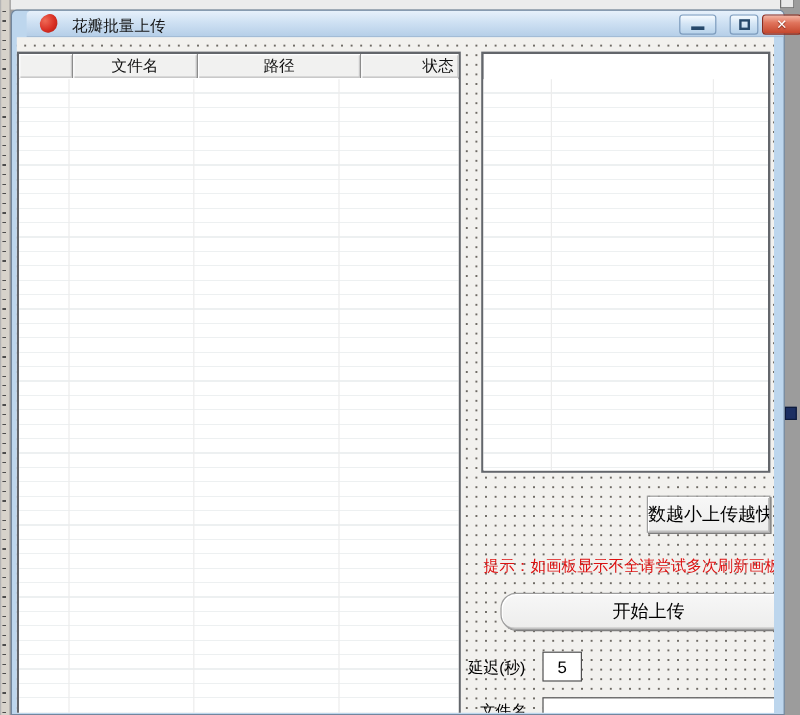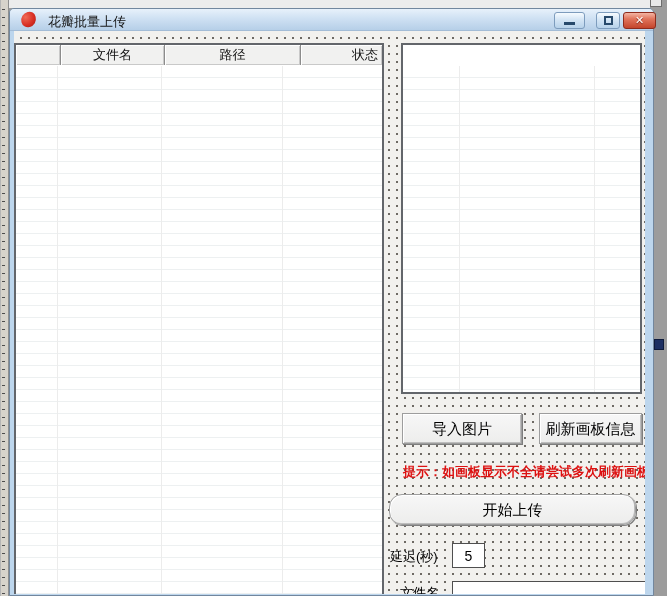--- a/index.html
+++ b/index.html
@@ -30,21 +30,21 @@
     background:#1c2f62; border:1px solid #0e1b3c;
   }
 
   
   .window {
     position:absolute; left:9px; top:8px; width:645px; height:588px;
     background:#bdd6ed; border:1px solid #72879e;
     border-radius:5px 5px 0 0;
   }
   .titlebar {
-    position:absolute; left:0; top:0; right:0; height:22px;
+    position:absolute; left:12px; top:0; right:0; height:22px;
     background:linear-gradient(180deg,#e7f1fb 0%,#cfe1f3 45%,#b6cfe8 100%);
     border-radius:4px 4px 0 0;
     border-bottom:1px solid #a3bcd6;
   }
   .app-icon {
     position:absolute; left:11px; top:3px; width:15px; height:15px;
     background:radial-gradient(circle at 35% 30%, #ef6a56 0%, #d93025 55%, #a8170e 100%);
     border-radius:62% 45% 58% 48%;
     transform:rotate(-14deg);
   }
@@ -118,26 +118,26 @@
     position:absolute; height:31px;
     background:linear-gradient(180deg,#f7f7f7 0%,#ededec 100%);
     border:1px solid #9d9d9d;
     box-shadow:inset 1px 1px 0 #ffffff, inset -1px -1px 0 #bdbdbd, 1px 1px 0 #7e7e7e;
     font-size:15px; color:#000; text-align:center; line-height:29px;
     font-family:"Liberation Sans","DejaVu Sans",sans-serif;
     cursor:default; white-space:nowrap; overflow:hidden;
   }
   .btn-import  { left:388px; top:382px; width:120px; }
   .btn-refresh { left:525px; top:382px; width:103px; }
-  .btn-start   { left:375px; top:463px; width:247px;border-radius:13px; }
+  .btn-start   { left:403px; top:463px; width:247px;border-radius:13px; }
 
   
   .hint-text {
     position:absolute; left:389px; top:433px; width:242px; height:16px;
-    font-size:13px; font-weight:bold; color:#dd1111; white-space:nowrap; line-height:16px;
+    font-size:13px; font-weight:normal; color:#dd1111; white-space:nowrap; line-height:16px;
   }
   .form-label { position:absolute; font-size:13px; color:#000; white-space:nowrap; }
   .lbl-delay    { left:376px; top:517px; }
   .lbl-note     { left:479px; top:517px; }
   .lbl-filename { left:386px; top:553px; }
   .text-input {
     position:absolute; background:#fff; border:1px solid #4f4f4f;
     font-size:14px; color:#000; font-family:"Liberation Sans","DejaVu Sans",sans-serif;
     outline:none;
   }
@@ -177,22 +177,21 @@
         <div class="lv-col fcol-2">路径</div>
         <div class="lv-col">状态</div>
       </div>
       <div class="lv-body"></div>
     </div>
 
     <div class="lv lv-boards">
       <div class="lv-body"></div>
     </div>
 
-    <div class="push-btn btn-import">导入图片</div>
-    <div class="push-btn btn-refresh">刷新画板信息</div>
+    <div class="push-btn btn-refresh">数越小上传越快</div>
 
     <div class="hint-text">提示：如画板显示不全请尝试多次刷新画板</div>
 
     <div class="push-btn btn-start">开始上传</div>
 
     <div class="form-label lbl-delay">延迟(秒)</div>
     <input class="text-input inp-delay" value="5" style="">
 
     <div class="form-label lbl-filename">文件名</div>
     <input class="text-input inp-filename" value="" style="">

